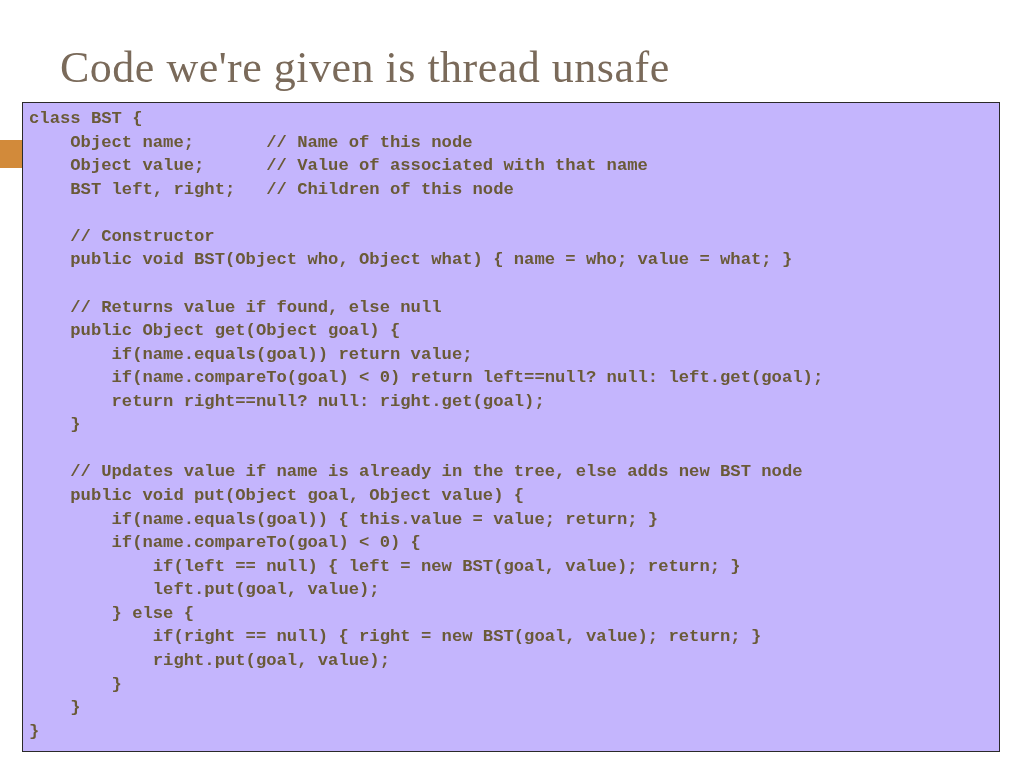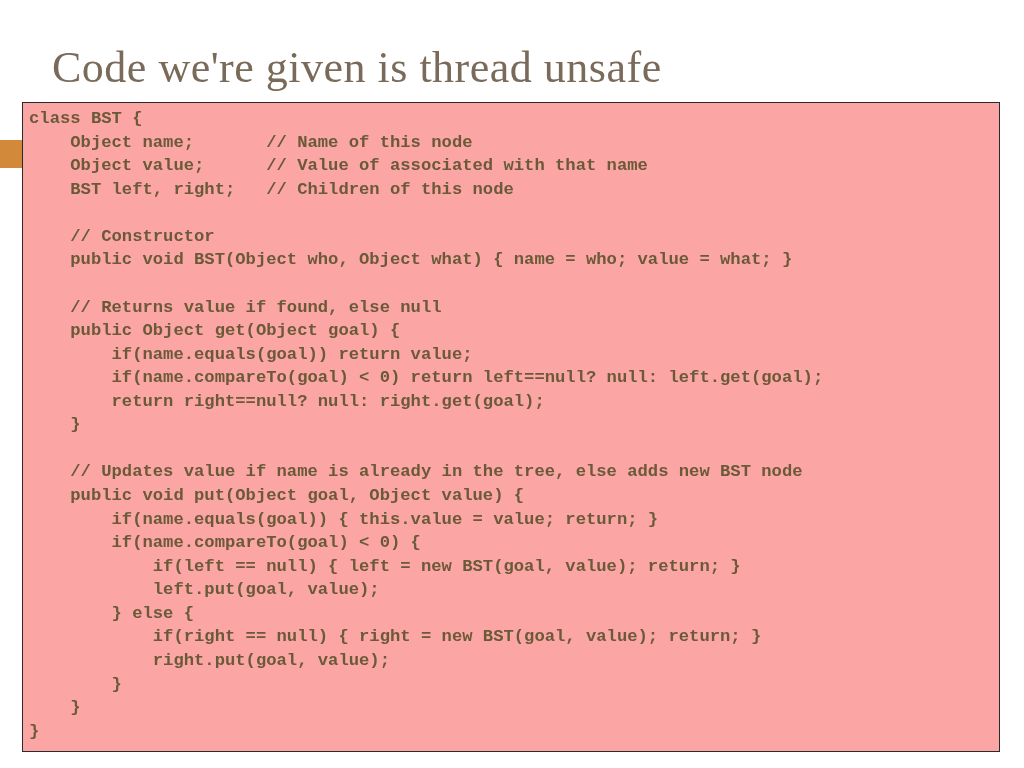--- a/index.html
+++ b/index.html
@@ -8,42 +8,42 @@
     width: 1024px;
     height: 768px;
     background: #ffffff;
     font-family: Georgia, 'Times New Roman', serif;
     overflow: hidden;
     position: relative;
   }
   .slide-title {
     position: absolute;
     top: 42px;
-    left: 52px;
+    left: 60px;
     font-size: 44px;
     font-weight: 400;
     color: #7a6a5a;
     letter-spacing: 0.5px;
   }
   .page-tab {
     position: absolute;
     top: 140px;
     left: 0;
     width: 36px;
     height: 28px;
     background: #d28a3a;
     z-index: 0;
   }
   .code-box {
     position: absolute;
     top: 102px;
     left: 22px;
     width: 978px;
     border: 1px solid #2a2a2a;
-    background: #fca5a5;
+    background: #c4b5fd;
     padding: 4px 6px 8px 6px;
     box-sizing: border-box;
     z-index: 1;
   }
   .code-box pre {
     margin: 0;
     font-family: "Courier New", Courier, monospace;
     font-size: 17.2px;
     line-height: 1.37;
     font-weight: bold;

